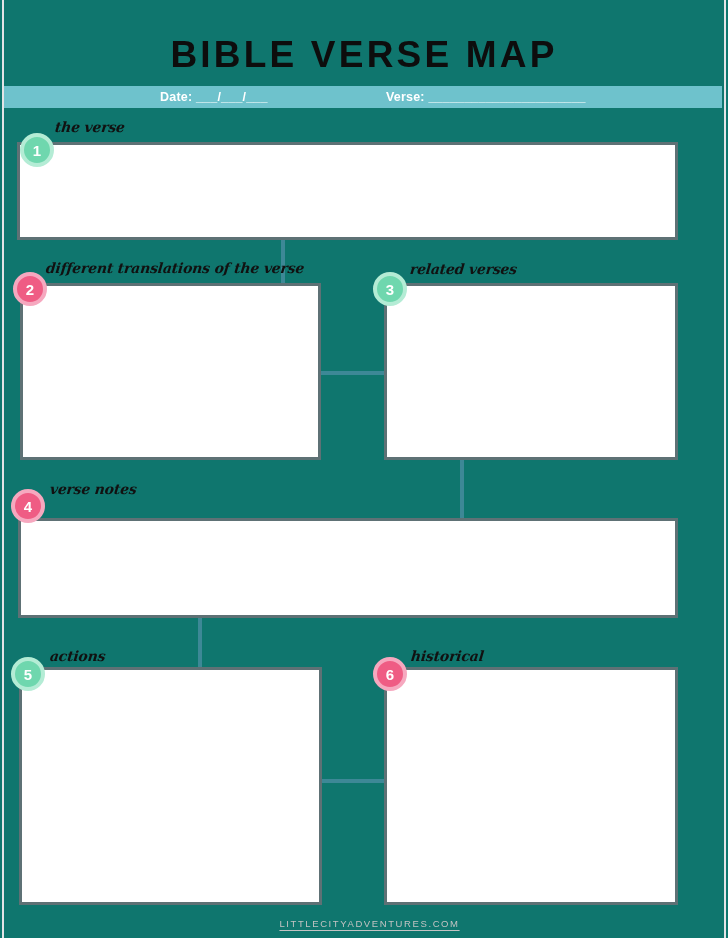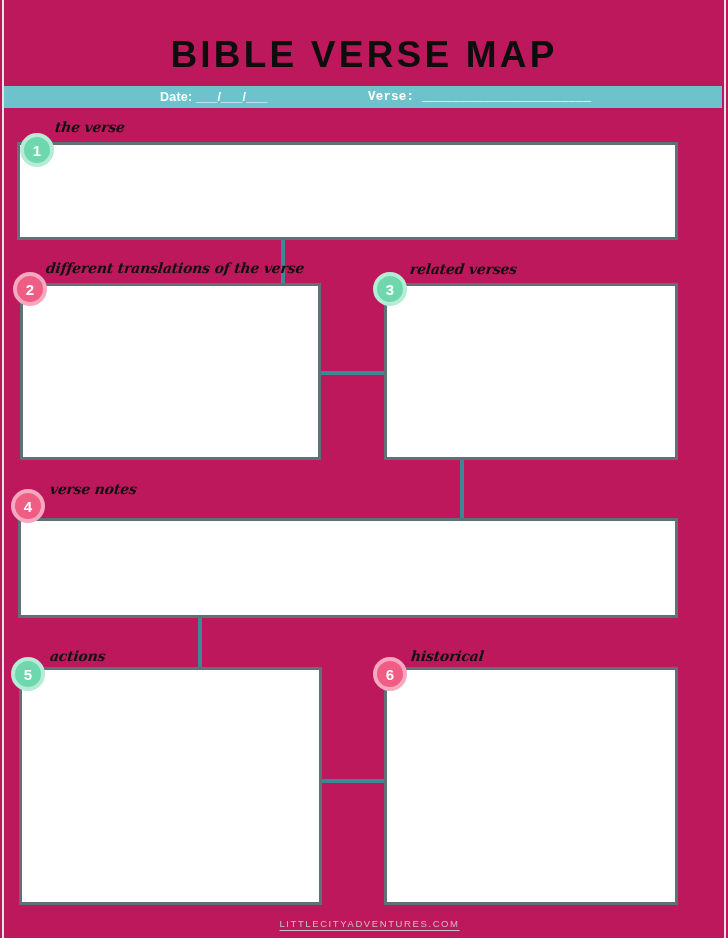--- a/index.html
+++ b/index.html
@@ -9,21 +9,21 @@
     background: #ffffff;
   }
   body {
     font-family: "Liberation Sans", sans-serif;
   }
 
   #page {
     position: relative;
     width: 728px;
     height: 938px;
-    background: #be185d;
+    background: #0f766e;
     overflow: hidden;
   }
 
   
   .page-edge {
     position: absolute;
     top: 0;
     bottom: 0;
     width: 2px;
     background: #e3e4e6;
@@ -64,21 +64,21 @@
     position: absolute;
     top: 50%;
     transform: translateY(-50%);
     color: #ffffff;
     font-size: 12.5px;
     font-weight: 700;
     letter-spacing: 0.2px;
     white-space: nowrap;
   }
   .meta-field.date  { left: 156px; }
-  .meta-field.verse { left: 364px; font-family: Liberation Mono, monospace; }
+  .meta-field.verse { left: 382px; }
 
   
   .conn {
     position: absolute;
     background: #3d8896;
   }
 
   
   .box {
     position: absolute;

